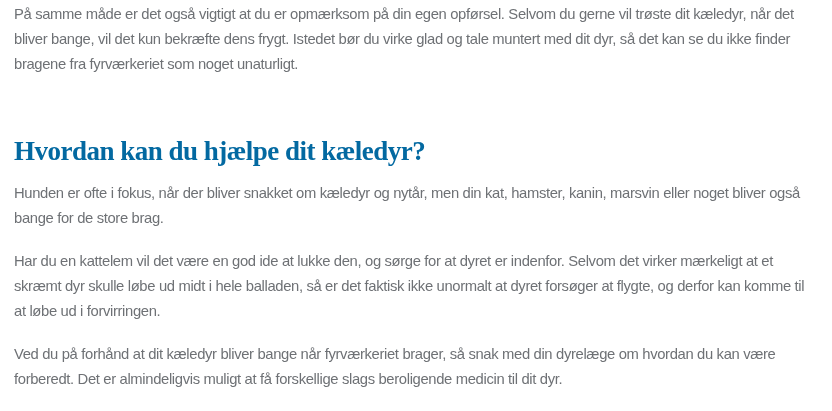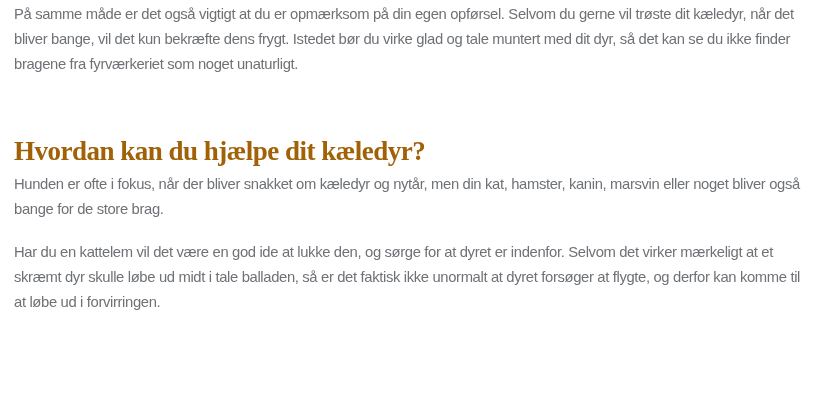--- a/index.html
+++ b/index.html
@@ -18,36 +18,37 @@
   }
   .body-paragraph {
     margin: 0 0 18px 0;
     font-size: 14.8px;
     line-height: 25px;
     letter-spacing: -0.35px;
     color: #6e7175;
     font-weight: 400;
   }
   .section-heading {
-    margin: 57px 0 4px 0;
+    margin: 57px 0 13px 0;
     font-family: "Liberation Serif", "DejaVu Serif", serif;
     font-size: 27px;
     line-height: 34px;
     letter-spacing: -0.5px;
     font-weight: 700;
-    color: #a16207;
+    color: #0369a1;
   }
 </style>
 </head>
 <body>
 
 <div class="article">
 
   <p class="body-paragraph">På samme måde er det også vigtigt at du er opmærksom på din egen opførsel. Selvom du gerne vil trøste dit kæledyr, når det bliver bange, vil det kun bekræfte dens frygt. Istedet bør du virke glad og tale muntert med dit dyr, så det kan se du ikke finder bragene fra fyrværkeriet som noget unaturligt.</p>
 
   <h2 class="section-heading">Hvordan kan du hjælpe dit kæledyr?</h2>
 
   <p class="body-paragraph">Hunden er ofte i fokus, når der bliver snakket om kæledyr og nytår, men din kat, hamster, kanin, marsvin eller noget bliver også bange for de store brag.</p>
 
-  <p class="body-paragraph">Har du en kattelem vil det være en god ide at lukke den, og sørge for at dyret er indenfor. Selvom det virker mærkeligt at et skræmt dyr skulle løbe ud midt i tale balladen, så er det faktisk ikke unormalt at dyret forsøger at flygte, og derfor kan komme til at løbe ud i forvirringen.</p>
+  <p class="body-paragraph">Har du en kattelem vil det være en god ide at lukke den, og sørge for at dyret er indenfor. Selvom det virker mærkeligt at et skræmt dyr skulle løbe ud midt i hele balladen, så er det faktisk ikke unormalt at dyret forsøger at flygte, og derfor kan komme til at løbe ud i forvirringen.</p>
 
+  <p class="body-paragraph">Ved du på forhånd at dit kæledyr bliver bange når fyrværkeriet brager, så snak med din dyrelæge om hvordan du kan være forberedt. Det er almindeligvis muligt at få forskellige slags beroligende medicin til dit dyr.</p>
 
 </div>
 
 </body></html>

